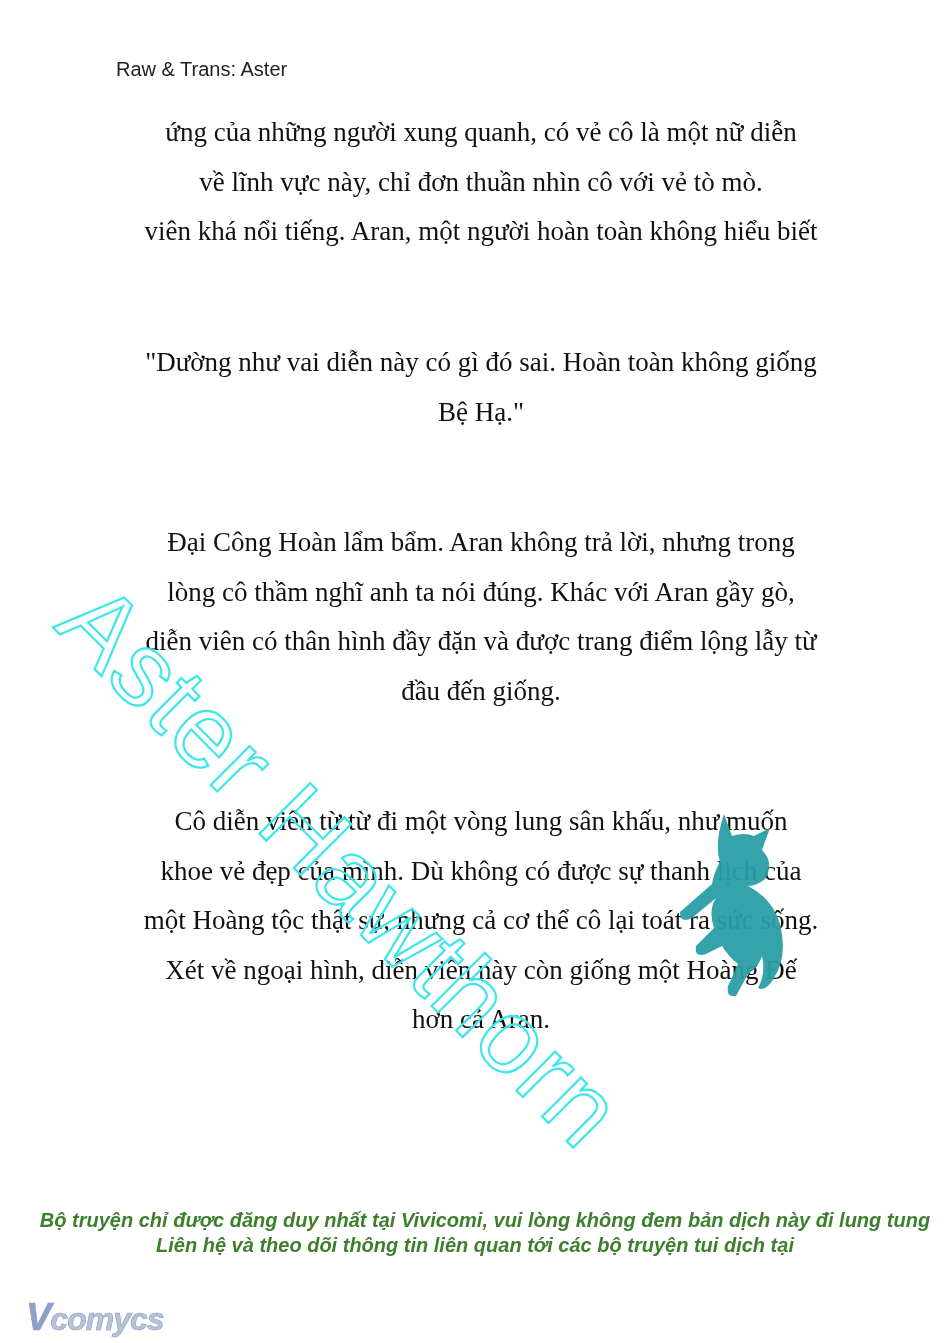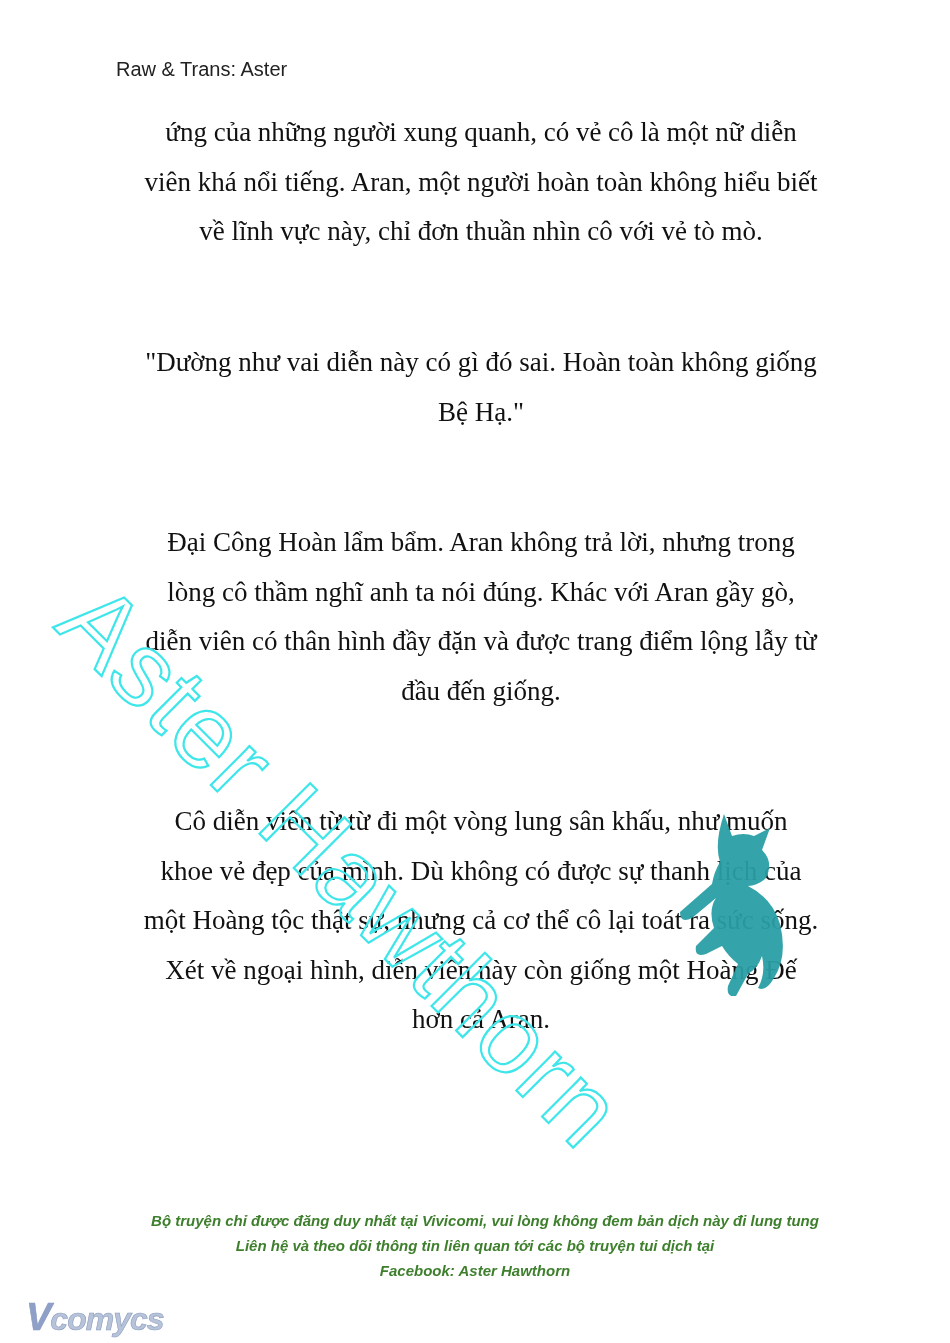--- a/index.html
+++ b/index.html
@@ -25,41 +25,41 @@
     font-family:"Liberation Sans", sans-serif; font-size:104px; font-weight:normal;
     color:transparent; -webkit-text-stroke:2.2px #3ee6ea; white-space:nowrap;
     letter-spacing:2px; pointer-events:none;
   }
   .cat {
     position:absolute; left:662px; top:806px; width:135px; height:190px; pointer-events:none;
   }
   .footer {
     position:absolute; left:0; width:950px; top:1208px; text-align:center;
     font-family:"Liberation Sans", sans-serif; font-style:italic; font-weight:bold;
-    font-size:15px; line-height:25px; color:#3d7f2c;
+    font-size:20px; line-height:25px; color:#3d7f2c;
   }
   .footer div { white-space:nowrap; }
   .footer .f1 { padding-left:20px; }
   .logo {
     position:absolute; left:26px; top:1296px;
     font-family:"Liberation Sans", sans-serif; font-style:italic; font-weight:bold;
     font-size:32px; color:#b7c3d8; letter-spacing:-1px;
     -webkit-text-stroke:0.6px #8c9cbf;
   }
   .logo .v { font-size:38px; color:#8fa0c8; }
 </style>
 </head>
 <body>
 
 <div class="header">Raw &amp; Trans: Aster</div>
 
 <div class="body-text p1">
   <p class="para">ứng của những người xung quanh, có vẻ cô là một nữ diễn</p>
+  <p class="para">về lĩnh vực này, chỉ đơn thuần nhìn cô với vẻ tò mò.</p>
   <p class="para">viên khá nổi tiếng. Aran, một người hoàn toàn không hiểu biết</p>
-  <p class="para">về lĩnh vực này, chỉ đơn thuần nhìn cô với vẻ tò mò.</p>
 </div>
 
 <div class="body-text p2">
   <p class="para">"Dường như vai diễn này có gì đó sai. Hoàn toàn không giống</p>
   <p class="para">Bệ Hạ."</p>
 </div>
 
 <div class="body-text p3">
   <p class="para">Đại Công Hoàn lẩm bẩm. Aran không trả lời, nhưng trong</p>
   <p class="para">lòng cô thầm nghĩ anh ta nói đúng. Khác với Aran gầy gò,</p>
@@ -84,16 +84,15 @@
     Q110 92 118 118 Q126 150 112 172 Q104 186 96 182 Q104 168 100 150
     Q96 162 86 168 L74 190 Q64 192 66 180 L76 158
     Q66 150 60 140 L44 148 Q32 152 34 140 L52 122
     Q46 104 54 92 L30 112 Q18 118 18 106 L50 78
     Q52 66 58 56 Q52 38 62 8 Z"></path>
 </svg>
 
 <div class="footer">
   <div class="f1">Bộ truyện chỉ được đăng duy nhất tại Vivicomi, vui lòng không đem bản dịch này đi lung tung</div>
   <div>Liên hệ và theo dõi thông tin liên quan tới các bộ truyện tui dịch tại</div>
-  <div>Facebook: Aster Hawthorn</div>
 </div>
 
 <div class="logo"><span class="v">V</span><span>comycs</span></div>
 
 </body></html>

